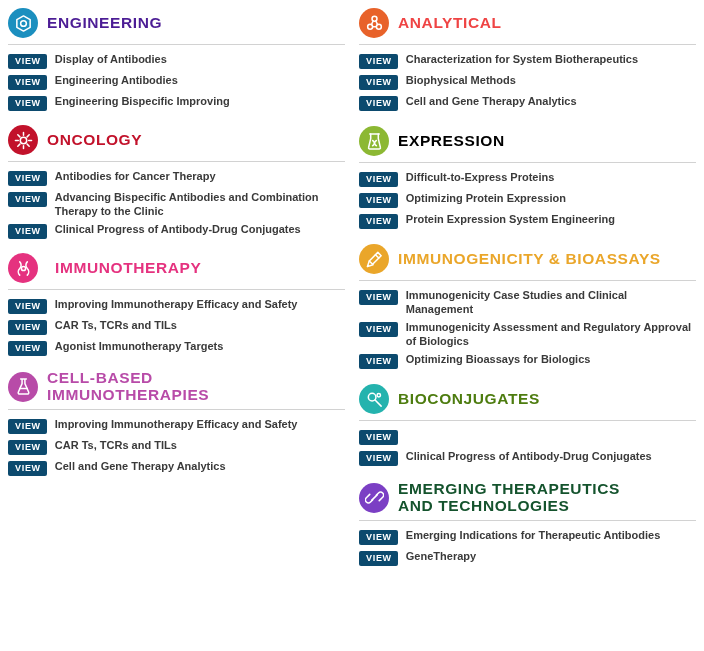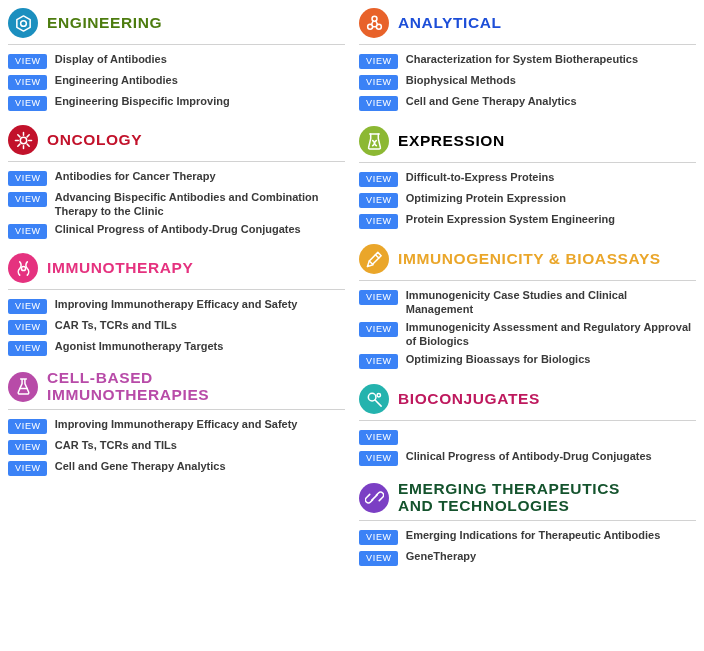--- a/index.html
+++ b/index.html
@@ -64,24 +64,24 @@
   }
   .items { }
   .item {
     display: flex;
     align-items: flex-start;
     gap: 8px;
     padding: 2px 0 2px 0;
   }
   .view-btn {
     flex: 0 0 auto;
-    background: #3b82f6;
+    background: #0c4a6e;
     color: #ffffff;
     font-size: 9px;
-    font-weight: normal;
+    font-weight: bold;
     letter-spacing: 0.7px;
     padding: 3px 6px 3px 7px;
     border-radius: 2px;
     line-height: 1;
     margin-top: 2px;
     min-width: 36px;
     text-align: center;
     cursor: pointer;
   }
   .item-label {
@@ -104,21 +104,21 @@
 <div class="page">
   <div class="column col-left">
       <div class="cat">
         <div class="cat-head">
           <span class="cat-icon" style="background: rgb(27, 143, 191);">
             <svg width="19" height="19" viewBox="0 0 20 20">
               <polygon points="10,2 17,6 17,14 10,18 3,14 3,6" stroke="#ffffff" fill="none" stroke-width="1.6" stroke-linecap="round" stroke-linejoin="round"></polygon>
               <circle cx="10" cy="10" r="3" stroke="#ffffff" fill="none" stroke-width="1.6" stroke-linecap="round" stroke-linejoin="round"></circle>
             </svg>
           </span>
-          <div class="cat-title two-line-title" style="color: #4d7c0f; text-align: center;">ENGINEERING</div>
+          <div class="cat-title two-line-title" style="color: #4c1d95; text-align: center;">ENGINEERING</div>
         </div>
         <div class="cat-rule"></div>
         <div class="items">
           <div class="item">
             <span class="view-btn">VIEW</span>
             <span class="item-label">Display of Antibodies</span>
           </div>
           <div class="item">
             <span class="view-btn">VIEW</span>
             <span class="item-label">Engineering Antibodies</span>
@@ -157,21 +157,21 @@
       </div>
       <div class="cat">
         <div class="cat-head">
           <span class="cat-icon" style="background: rgb(229, 50, 127);">
             <svg width="19" height="19" viewBox="0 0 20 20">
               <path d="M6 3c2 2 2 5 0 7s-2 5 0 7" stroke="#ffffff" fill="none" stroke-width="1.6" stroke-linecap="round" stroke-linejoin="round"></path>
               <path d="M14 3c-2 2-2 5 0 7s2 5 0 7" stroke="#ffffff" fill="none" stroke-width="1.6" stroke-linecap="round" stroke-linejoin="round"></path>
               <circle cx="10" cy="10" r="2.2" stroke="#ffffff" fill="none" stroke-width="1.6" stroke-linecap="round" stroke-linejoin="round"></circle>
             </svg>
           </span>
-          <div class="cat-title two-line-title" style="color: rgb(229, 50, 127);">IMMUNOTHERAPY</div>
+          <div class="cat-title two-line-title" style="color: rgb(229, 50, 127); margin-left: 8px;">IMMUNOTHERAPY</div>
         </div>
         <div class="cat-rule"></div>
         <div class="items">
           <div class="item">
             <span class="view-btn">VIEW</span>
             <span class="item-label">Improving Immunotherapy Efficacy and Safety</span>
           </div>
           <div class="item">
             <span class="view-btn">VIEW</span>
             <span class="item-label">CAR Ts, TCRs and TILs</span>
@@ -214,21 +214,21 @@
       <div class="cat">
         <div class="cat-head">
           <span class="cat-icon" style="background: rgb(232, 98, 42);">
             <svg width="19" height="19" viewBox="0 0 20 20">
               <circle cx="10" cy="5" r="2.6" stroke="#ffffff" fill="none" stroke-width="1.6" stroke-linecap="round" stroke-linejoin="round"></circle>
               <circle cx="5.4" cy="13.5" r="2.6" stroke="#ffffff" fill="none" stroke-width="1.6" stroke-linecap="round" stroke-linejoin="round"></circle>
               <circle cx="14.6" cy="13.5" r="2.6" stroke="#ffffff" fill="none" stroke-width="1.6" stroke-linecap="round" stroke-linejoin="round"></circle>
               <path d="M8.6 7.2 6.7 11.3M11.4 7.2 13.3 11.3M8 13.5h4" stroke="#ffffff" fill="none" stroke-width="1.6" stroke-linecap="round" stroke-linejoin="round"></path>
             </svg>
           </span>
-          <div class="cat-title two-line-title" style="color: #1d4ed8;">ANALYTICAL</div>
+          <div class="cat-title two-line-title" style="color: #ef4444;">ANALYTICAL</div>
         </div>
         <div class="cat-rule"></div>
         <div class="items">
           <div class="item">
             <span class="view-btn">VIEW</span>
             <span class="item-label">Characterization for System Biotherapeutics</span>
           </div>
           <div class="item">
             <span class="view-btn">VIEW</span>
             <span class="item-label">Biophysical Methods</span>
@@ -296,21 +296,21 @@
       </div>
       <div class="cat">
         <div class="cat-head">
           <span class="cat-icon" style="background: rgb(36, 179, 174);">
             <svg width="19" height="19" viewBox="0 0 20 20">
               <circle cx="7.5" cy="7.5" r="4" stroke="#ffffff" fill="none" stroke-width="1.6" stroke-linecap="round" stroke-linejoin="round"></circle>
               <path d="M10.6 10.6 17 17" stroke="#ffffff" fill="none" stroke-width="1.6" stroke-linecap="round" stroke-linejoin="round"></path>
               <circle cx="14.5" cy="5.5" r="1.8" stroke="#ffffff" fill="none" stroke-width="1.6" stroke-linecap="round" stroke-linejoin="round"></circle>
             </svg>
           </span>
-          <div class="cat-title two-line-title" style="color: #be185d;">BIOCONJUGATES</div>
+          <div class="cat-title two-line-title" style="color: #4d7c0f;">BIOCONJUGATES</div>
         </div>
         <div class="cat-rule"></div>
         <div class="items">
           <div class="item">
             <span class="view-btn">VIEW</span>
           </div>
           <div class="item">
             <span class="view-btn">VIEW</span>
             <span class="item-label">Clinical Progress of Antibody-Drug Conjugates</span>
           </div>

